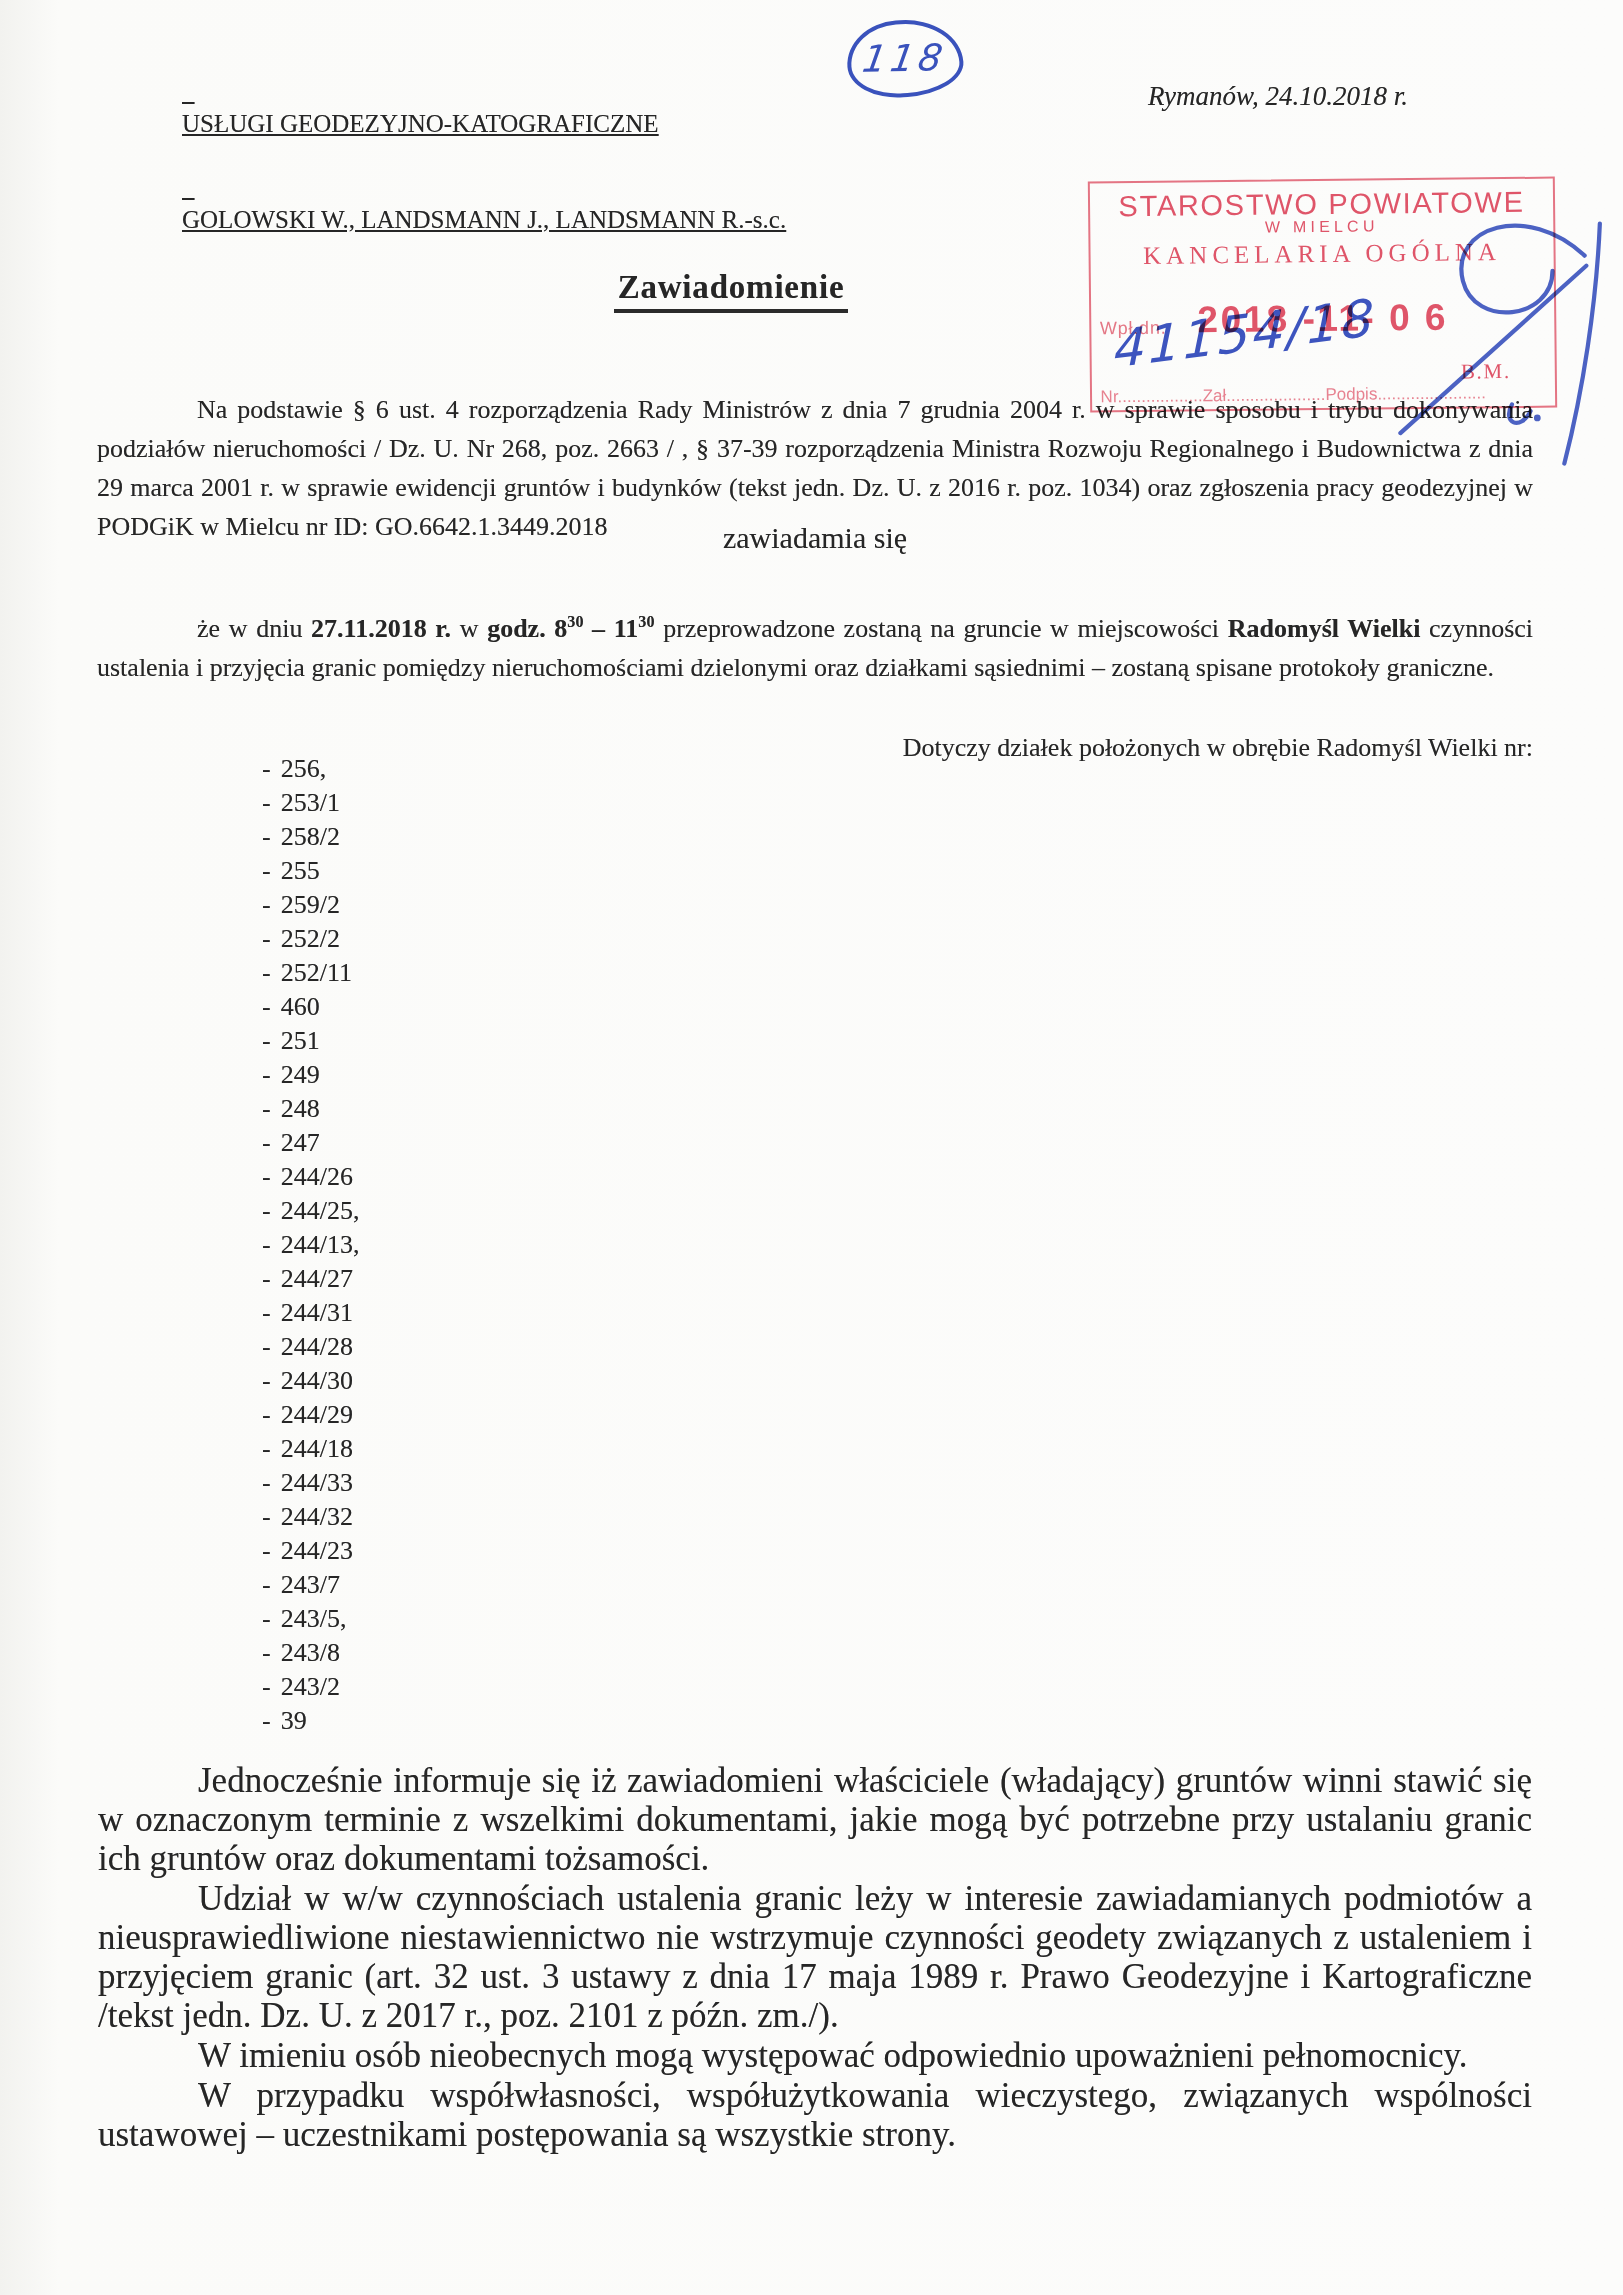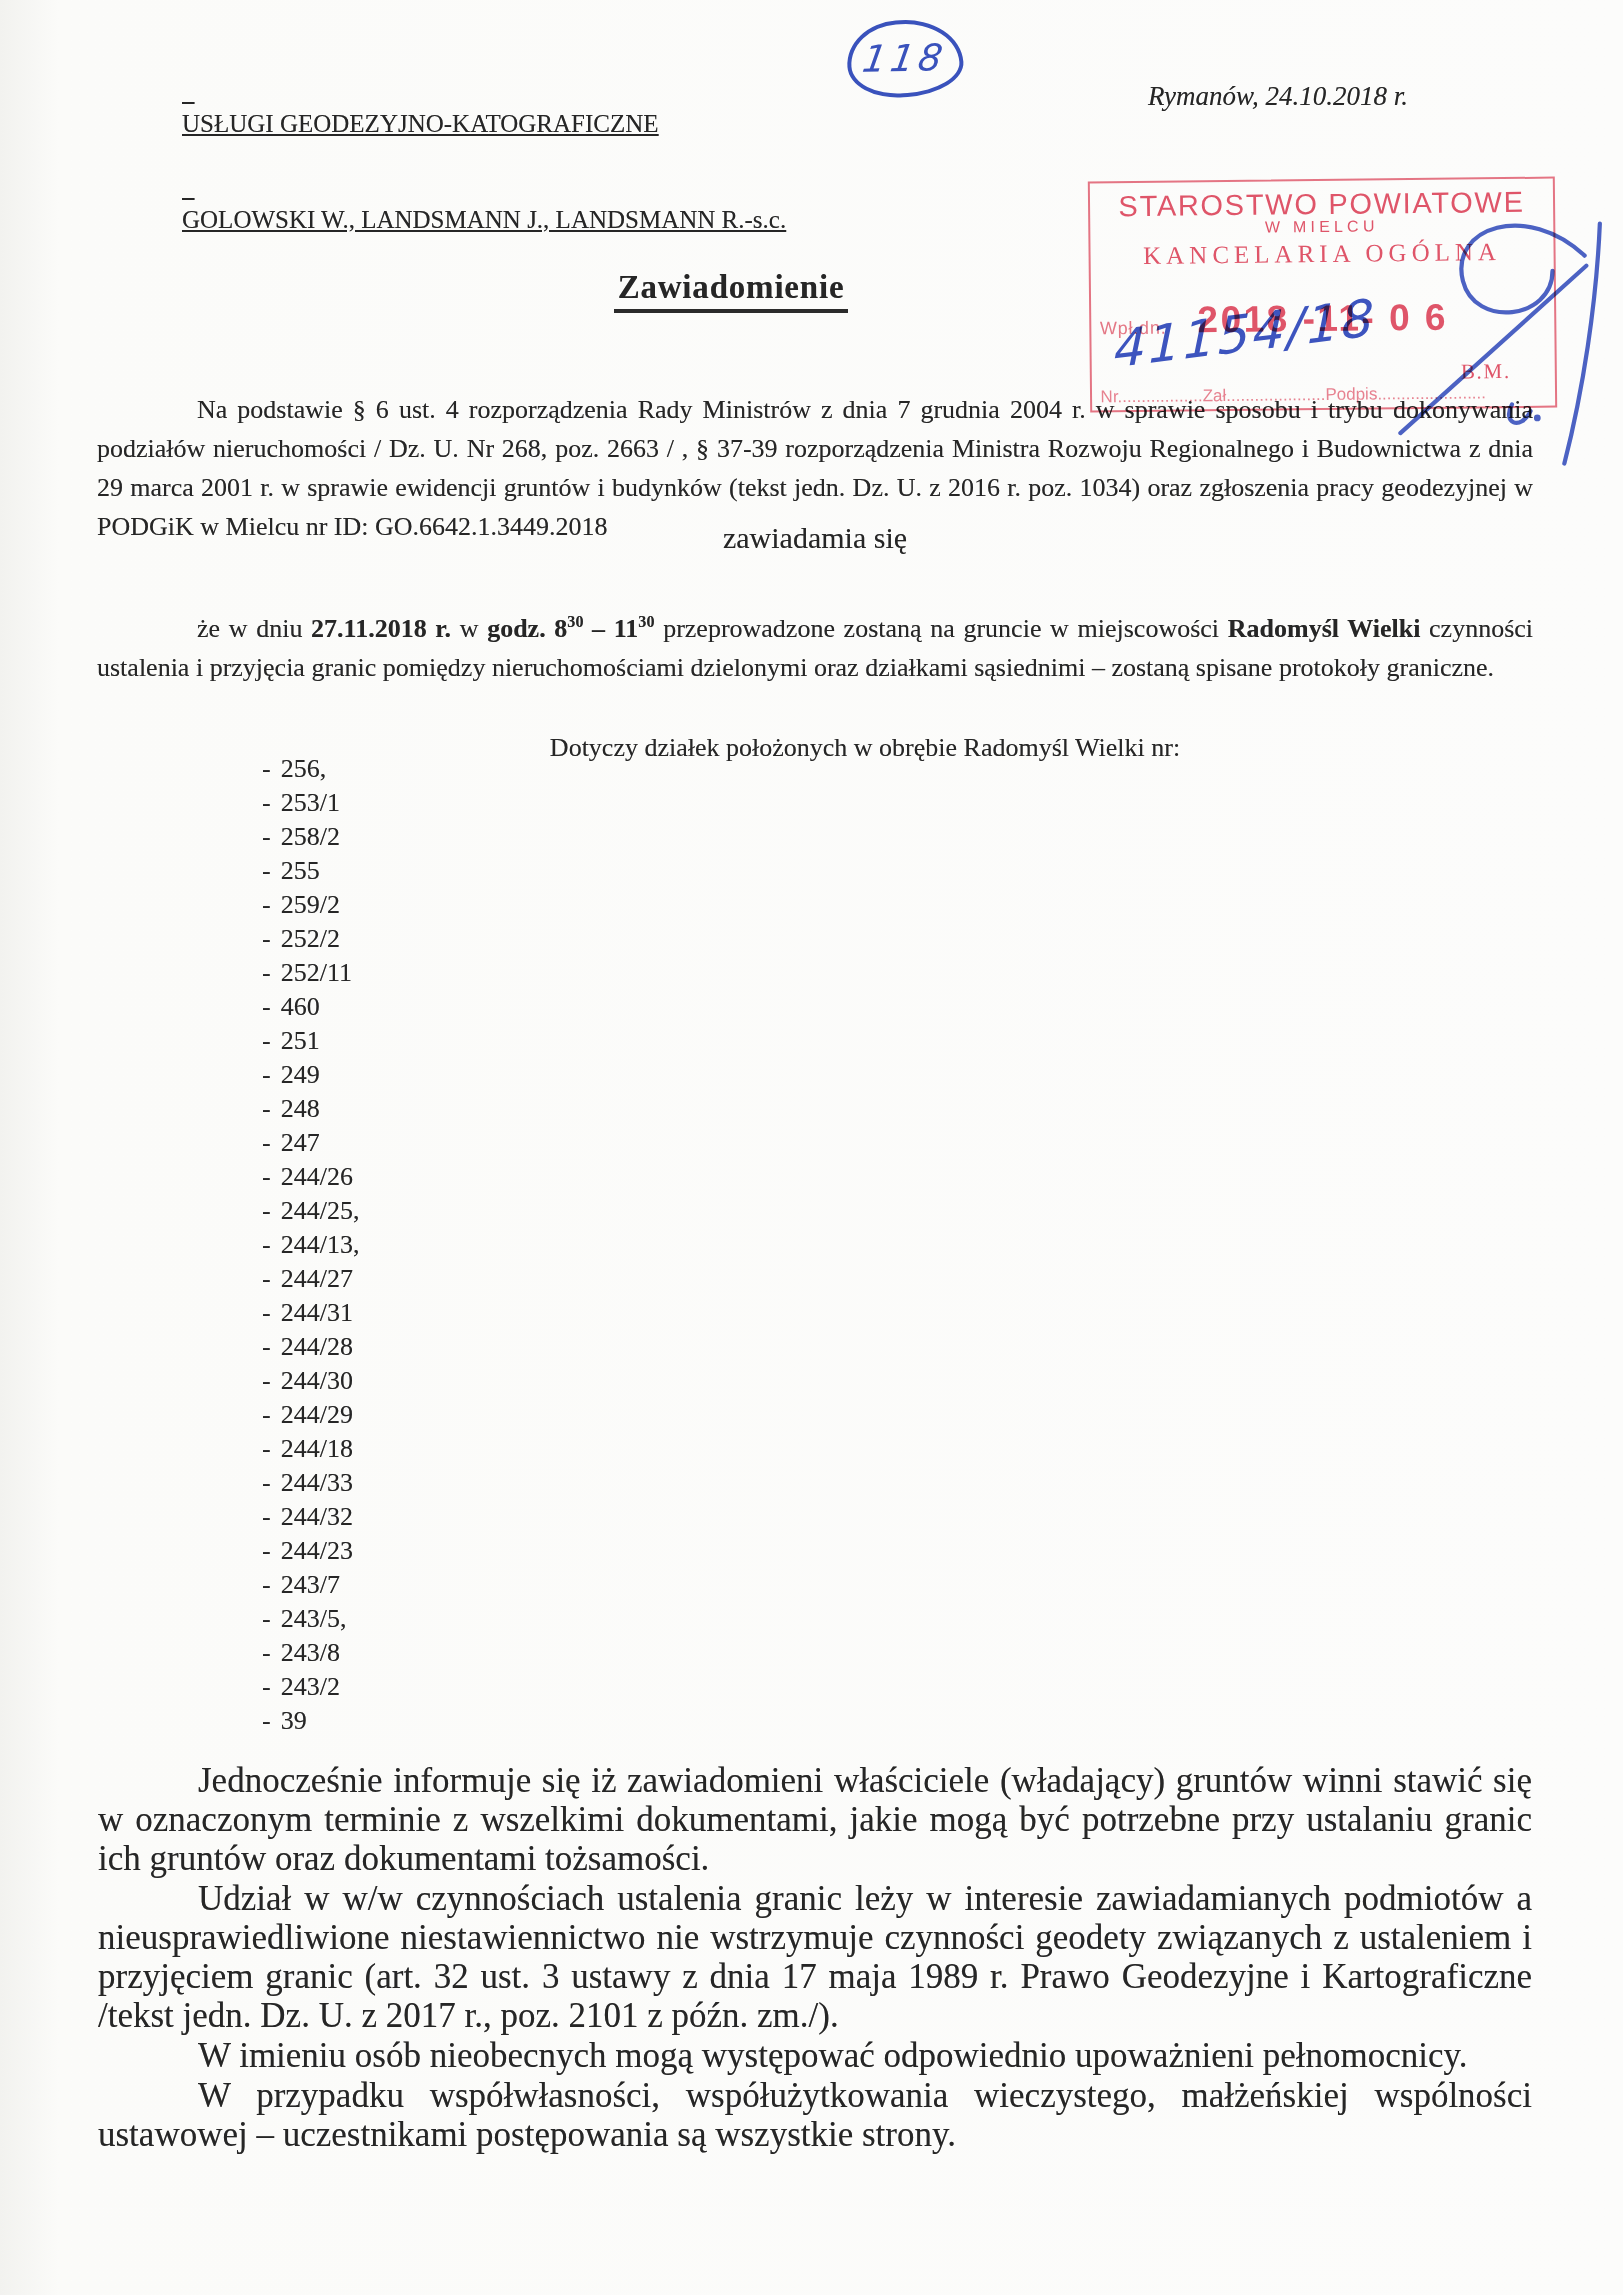--- a/index.html
+++ b/index.html
@@ -33,21 +33,21 @@
   .doc-title span{
     display:inline-block;font-size:33px;font-weight:bold;letter-spacing:0.8px;
     border-bottom:4.2px solid #2b2b2b;padding:0 3.4px 2.5px;
   }
   .subtitle{left:97px;top:521px;width:1436px;text-align:center;font-size:30px;font-weight:normal;}
 
   
   .par{left:97px;width:1436px;font-size:26px;line-height:39px;text-align:justify;text-indent:100px;}
   .intro-par{top:364px;}
   .notice-par{top:583px;}
-  .list-intro{top:702px;text-align:center;}
+  .list-intro{top:702px;text-align:right;}
   .notice-par sup{font-size:62%;line-height:0;}
 
   
   .plot-list{left:262px;top:752px;font-size:26px;line-height:34px;}
   .plot-item{white-space:pre;}
   .plot-item .dash{margin-right:10px;}
 
   
   .closing-block{left:97px;top:1760px;width:1436px;}
   .closing-block p{margin:1px;font-size:35px;line-height:39px;text-align:justify;text-indent:100px;}
@@ -165,21 +165,21 @@
   </div>
 
 <div class="abs closing-block scan-text">
 
     <p>Jednocześnie informuje się iż zawiadomieni właściciele (władający) gruntów winni stawić się w oznaczonym terminie z wszelkimi dokumentami, jakie mogą być potrzebne przy ustalaniu granic ich gruntów oraz dokumentami tożsamości.</p>
 
     <p>Udział w w/w czynnościach ustalenia granic leży w interesie zawiadamianych podmiotów a nieusprawiedliwione niestawiennictwo nie wstrzymuje czynności geodety związanych z ustaleniem i przyjęciem granic (art. 32 ust. 3 ustawy z dnia 17 maja 1989 r. Prawo Geodezyjne i Kartograficzne /tekst jedn. Dz. U. z 2017 r., poz. 2101 z późn. zm./).</p>
 
     <p>W imieniu osób nieobecnych mogą występować odpowiednio upoważnieni pełnomocnicy.</p>
 
-    <p>W przypadku współwłasności, współużytkowania wieczystego, małżeńskiej wspólności ustawowej – uczestnikami postępowania są wszystkie strony.</p>
+    <p>W przypadku współwłasności, współużytkowania wieczystego, związanych wspólności ustawowej – uczestnikami postępowania są wszystkie strony.</p>
   </div>
 
 <div class="abs stamp">
   <div class="stamp-line1">STAROSTWO POWIATOWE</div>
   <div class="stamp-line2">W MIELCU</div>
   <div class="stamp-line3">KANCELARIA OGÓLNA</div>
   <div class="stamp-wpl">Wpł.dn.</div>
   <div class="stamp-date">2018 -11- 0 6</div>
   <div class="stamp-fields">Nr..................Zał.....................Podpis.......................</div>
   <div class="stamp-initials">B.M.</div>

